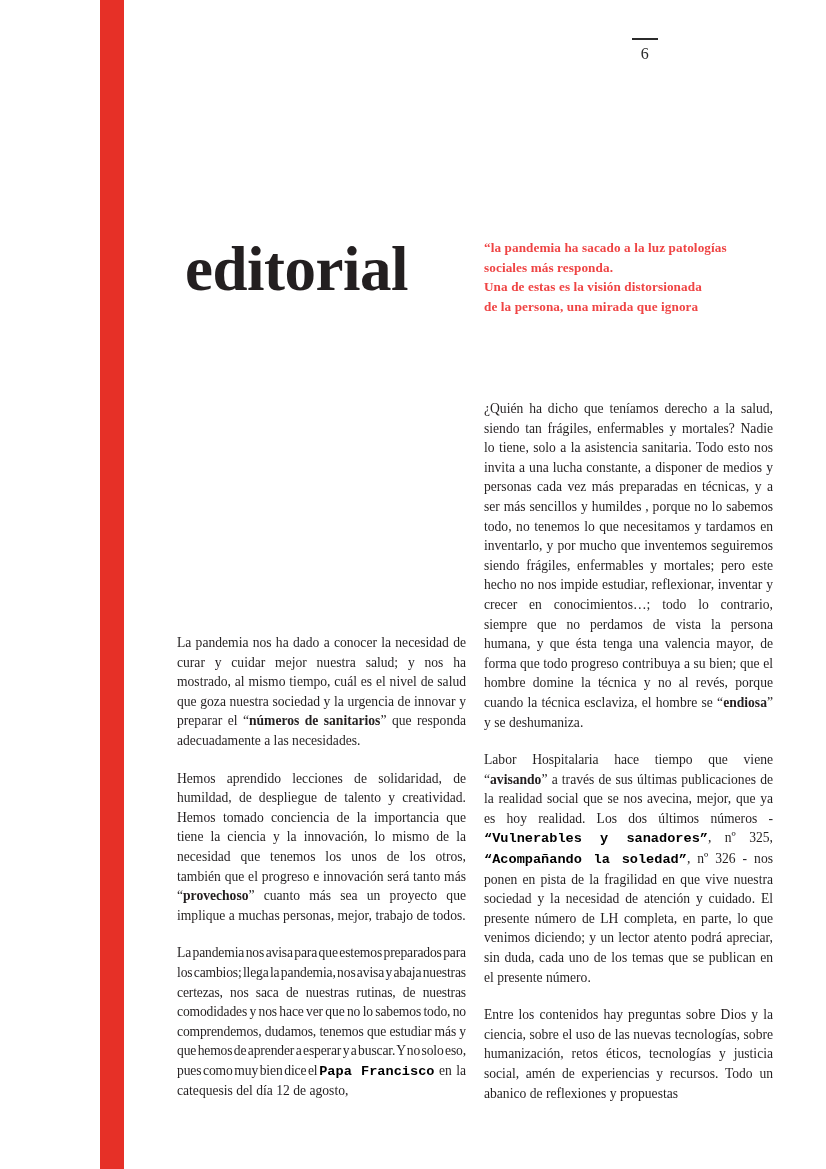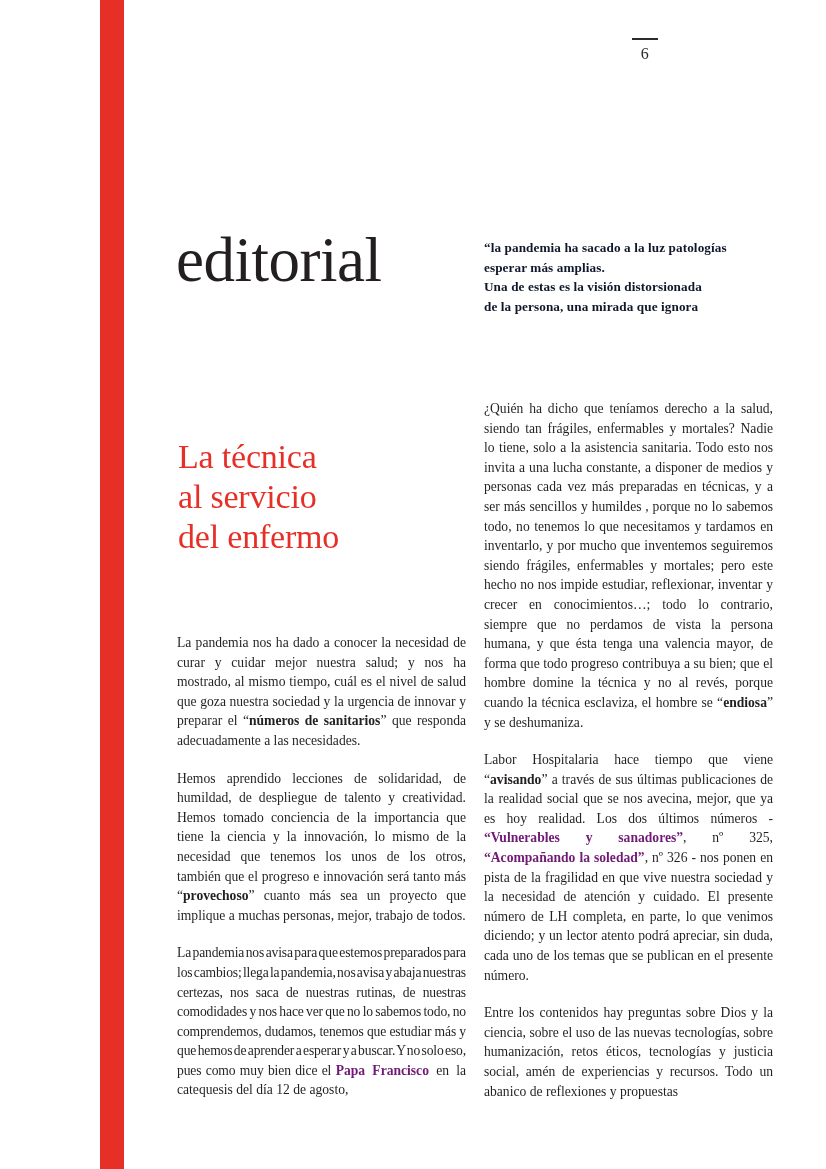--- a/index.html
+++ b/index.html
@@ -56,31 +56,31 @@
     position: absolute;
     left: 176px;
     top: 227px;
     width: 290px;
   }
   .masthead-word {
     font-size: 63px;
     line-height: 66px;
     color: #231f20;
     letter-spacing: -0.5px;
-    font-weight: normal;
-    margin: 0;
+    font-weight: bold;
+    margin: 9px;
   }
 
   
   .pullquote {
     position: absolute;
     left: 484px;
     top: 238px;
     width: 292px;
-    color: #0f172a;
+    color: #ef4444;
     font-weight: bold;
     font-size: 13.2px;
     line-height: 19.6px;
     letter-spacing: 0.1px;
   }
   .pullquote p { margin: 0; }
 
   
   .article-title {
     position: absolute;
@@ -111,50 +111,45 @@
     margin: 0 0 18px 0;
   }
   .col p:last-child { margin-bottom: 0; }
 
   .tight {
     word-spacing: -2.6px;
     letter-spacing: -0.15px;
   }
 
   b, .bold { font-weight: bold; }
-  .red  { color: #701a75; }
+  .red  { color: #000000; font-family: Liberation Mono, monospace; }
 </style>
 </head>
 <body>
 
 <div class="page">
 
   <div class="red-bar"></div>
 
   <div class="folio">
     <div class="folio-rule"></div>
     <div class="folio-num">6</div>
   </div>
 
   <div class="masthead">
     <h1 class="masthead-word">editorial</h1>
   </div>
 
   <div class="pullquote">
     <p>“la pandemia ha sacado a la luz patologías</p>
-    <p>esperar más amplias.</p>
+    <p>sociales más responda.</p>
     <p>Una de estas es la visión distorsionada</p>
     <p>de la persona, una mirada que ignora</p>
   </div>
 
-  <div class="article-title">
-    <span class="tline">La técnica</span>
-    <span class="tline">al servicio</span>
-    <span class="tline">del enfermo</span>
-  </div>
 
   <div class="col col-left">
     <p><span>La pandemia nos ha dado a conocer la necesidad de curar y cuidar mejor nuestra salud; y nos ha mostrado, al mismo tiempo, cuál es el nivel de salud que goza nuestra sociedad y la urgencia de innovar y preparar el “</span><b>números de sanitarios</b><span>” que responda adecuadamente a las necesidades.</span></p>
 
     <p><span>Hemos aprendido lecciones de solidaridad, de humildad, de despliegue de talento y creatividad. Hemos tomado conciencia de la importancia que tiene la ciencia y la innovación, lo mismo de la  necesidad que tenemos los unos de los otros, también que el progreso e innovación  será tanto más “</span><b>provechoso</b><span>” cuanto más sea un proyecto que implique a muchas personas, mejor, trabajo de todos.</span></p>
 
     <p><span class="tight">La pandemia nos avisa para que estemos preparados para los cambios; llega la pandemia, nos avisa y abaja nuestras certezas, nos saca de nuestras rutinas, de nuestras comodidades y nos hace ver que no lo sabemos todo, no comprendemos, dudamos, tenemos que estudiar más y que hemos de aprender a esperar y a buscar. Y no solo eso, pues como muy bien  dice el </span><b class="red">Papa Francisco</b><span> en la catequesis del día 12 de agosto,</span></p>
   </div>
 
   <div class="col col-right">

